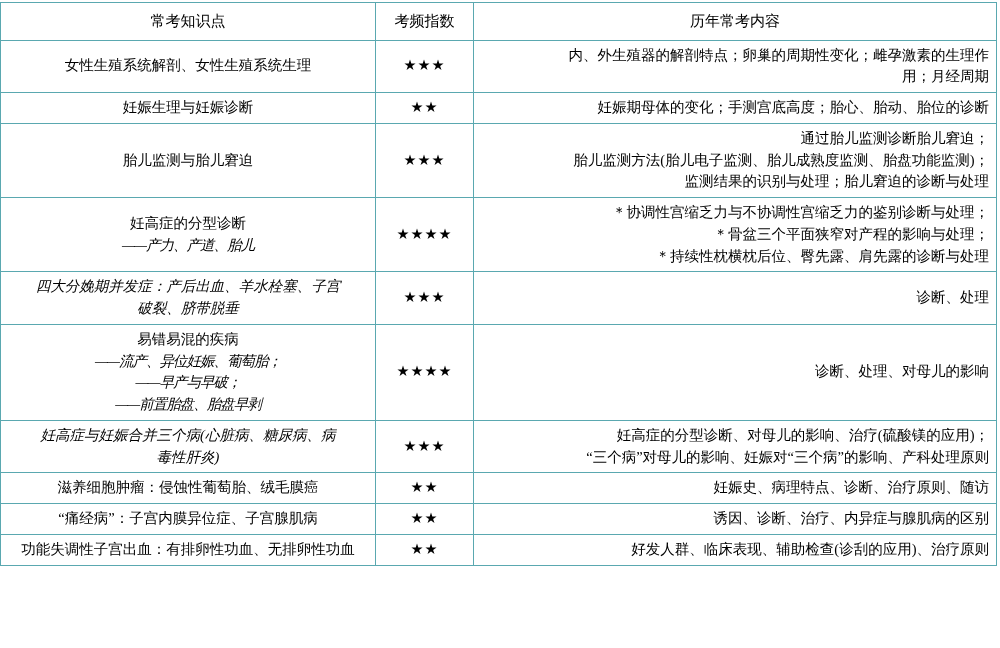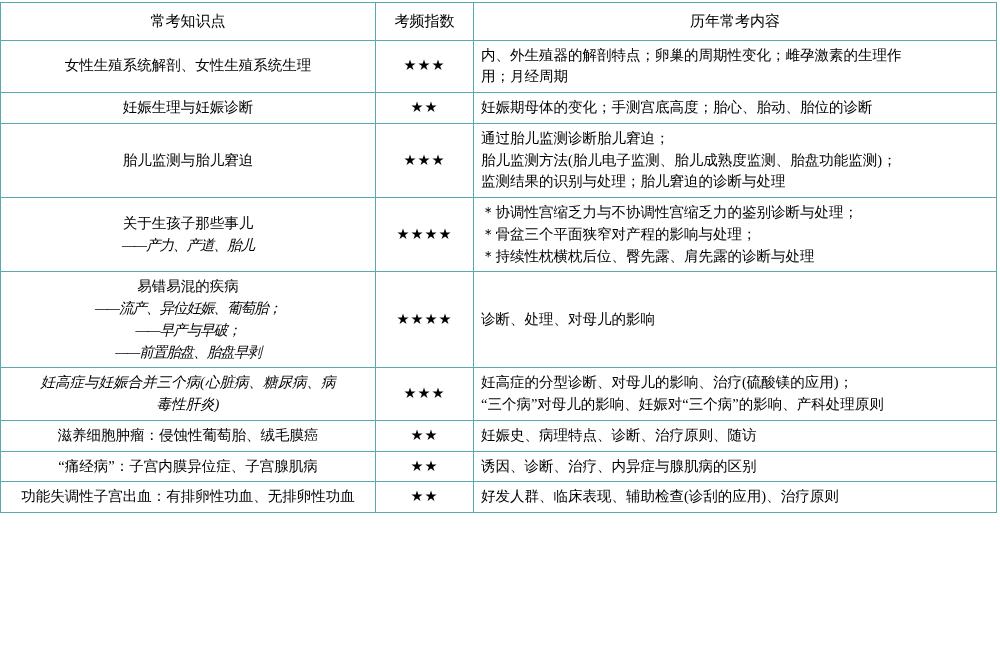--- a/index.html
+++ b/index.html
@@ -50,21 +50,21 @@
     text-align: center;
   }
   td.stars {
     text-align: center;
     letter-spacing: 1px;
     font-size: 12.5px;
     white-space: nowrap;
     font-family: "DejaVu Sans", sans-serif;
   }
   td.content {
-    text-align: left;
+    text-align: right;
   }
   .line {
     display: block;
     white-space: nowrap;
   }
   .italic {
     font-style: italic;
   }
   .dash {
     letter-spacing: -1px;
@@ -117,31 +117,41 @@
         <td class="stars">★★★</td>
         <td class="content">
           <span class="line">通过胎儿监测诊断胎儿窘迫；</span>
           <span class="line">胎儿监测方法(胎儿电子监测、胎儿成熟度监测、胎盘功能监测)；</span>
           <span class="line">监测结果的识别与处理；胎儿窘迫的诊断与处理</span>
         </td>
       </tr>
 
       <tr>
         <td class="topic">
-          <span class="line">关于生孩子那些事儿</span>
+          <span class="line">妊高症的分型诊断</span>
           <span class="line italic dash">——产力、产道、胎儿</span>
         </td>
         <td class="stars">★★★★</td>
         <td class="content">
           <span class="line">＊协调性宫缩乏力与不协调性宫缩乏力的鉴别诊断与处理；</span>
           <span class="line">＊骨盆三个平面狭窄对产程的影响与处理；</span>
           <span class="line">＊持续性枕横枕后位、臀先露、肩先露的诊断与处理</span>
         </td>
       </tr>
 
+      <tr>
+        <td class="topic">
+          <span class="line italic">四大分娩期并发症：产后出血、羊水栓塞、子宫</span>
+          <span class="line italic">破裂、脐带脱垂</span>
+        </td>
+        <td class="stars">★★★</td>
+        <td class="content">
+          <span class="line">诊断、处理</span>
+        </td>
+      </tr>
 
       <tr>
         <td class="topic">
           <span class="line">易错易混的疾病</span>
           <span class="line italic dash">——流产、异位妊娠、葡萄胎；</span>
           <span class="line italic dash">——早产与早破；</span>
           <span class="line italic dash">——前置胎盘、胎盘早剥</span>
         </td>
         <td class="stars">★★★★</td>
         <td class="content">

